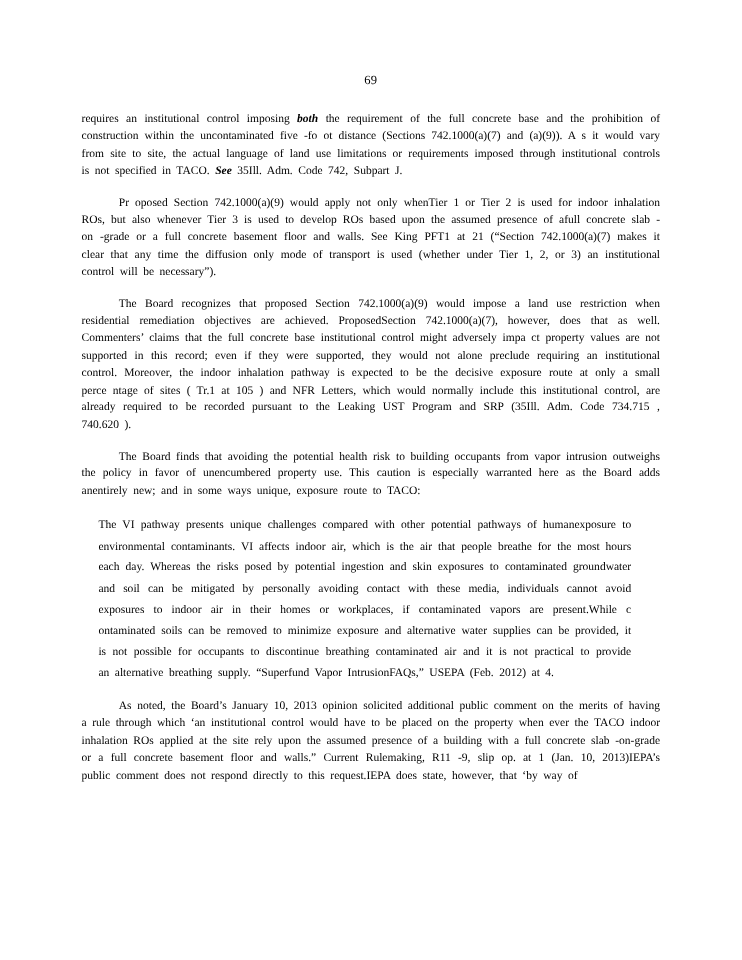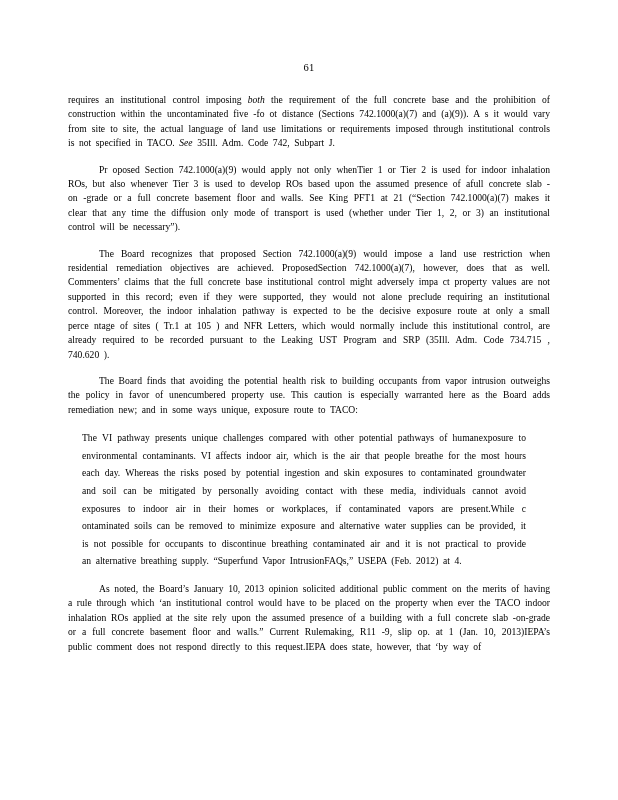--- a/index.html
+++ b/index.html
@@ -59,40 +59,41 @@
     text-align: justify;
     word-spacing: 2.2px;
   }
   .blockquote p {
     line-height: 17.6px;
     margin-bottom: 0;
     margin-top: 12px;
   }
   .ital {
     font-style: italic;
+    font-weight: bold;
   }
   .under {
   }
 </style>
 </head>
 <body>
 
 <div class="page">
 
-  <div class="page-number">61</div>
+  <div class="page-number">69</div>
 
   <div class="content">
 
     <p class="noindent"><span>requires an institutional control imposing </span><span class="ital">both</span><span> the requirement of the full concrete base and the prohibition of construction within the uncontaminated five -fo ot distance (Sections 742.1000(a)(7) and (a)(9)). A s it would vary from site to site, the actual language of land use limitations or requirements imposed through institutional controls is not specified in TACO. </span><span class="ital">See</span><span> 35Ill. Adm. Code 742, Subpart J.</span></p>
 
     <p class="indent">Pr oposed Section 742.1000(a)(9) would apply not only whenTier 1 or Tier 2 is used for indoor inhalation ROs, but also whenever Tier 3 is used to develop ROs based upon the assumed presence of afull concrete slab - on -grade or a full concrete basement floor and walls. See King PFT1 at 21 (“Section 742.1000(a)(7) makes it clear that any time the diffusion only mode of transport is used (whether under Tier 1, 2, or 3) an institutional control will be necessary”).</p>
 
     <p class="indent">The Board recognizes that proposed Section 742.1000(a)(9) would impose a land use restriction when residential remediation objectives are achieved. ProposedSection 742.1000(a)(7), however, does that as well. Commenters’ claims that the full concrete base institutional control might adversely impa ct property values are not supported in this record; even if they were supported, they would not alone preclude requiring an institutional control. Moreover, the indoor inhalation pathway is expected to be the decisive exposure route at only a small perce ntage of sites ( Tr.1 at 105 ) and NFR Letters, which would normally include this institutional control, are already required to be recorded pursuant to the Leaking UST Program and SRP (35Ill. Adm. Code 734.715 , 740.620 ).</p>
 
-    <p class="indent">The Board finds that avoiding the potential health risk to building occupants from vapor intrusion outweighs the policy in favor of unencumbered property use. This caution is especially warranted here as the Board adds remediation new; and in some ways unique, exposure route to TACO:</p>
+    <p class="indent">The Board finds that avoiding the potential health risk to building occupants from vapor intrusion outweighs the policy in favor of unencumbered property use. This caution is especially warranted here as the Board adds anentirely new; and in some ways unique, exposure route to TACO:</p>
 
     <div class="blockquote">
       <p>The VI pathway presents unique challenges compared with other potential pathways of humanexposure to environmental contaminants. VI affects indoor air, which is the air that people breathe for the most hours each day. Whereas the risks posed by potential ingestion and skin exposures to contaminated groundwater and soil can be mitigated by personally avoiding contact with these media, individuals cannot avoid exposures to indoor air in their homes or workplaces, if contaminated vapors are present.While c ontaminated soils can be removed to minimize exposure and alternative water supplies can be provided, it is not possible for occupants to discontinue breathing contaminated air and it is not practical to provide an alternative breathing supply. “Superfund Vapor IntrusionFAQs,” USEPA (Feb. 2012) at 4.</p>
     </div>
 
     <p class="indent"><span>As noted, the Board’s January 10, 2013 opinion solicited additional public comment on the merits of having a rule through which ‘an institutional control would have to be placed on the property when ever the TACO indoor inhalation ROs applied at the site rely upon the assumed presence of a building with a full concrete slab -on-grade or a full concrete basement floor and walls.” </span><span class="under">Current Rulemaking</span><span>, R11 -9, slip op. at 1 (Jan. 10, 2013)IEPA’s public comment does not respond directly to this request.IEPA does state, however, that ‘by way of</span></p>
 
   </div>
 </div>
 

